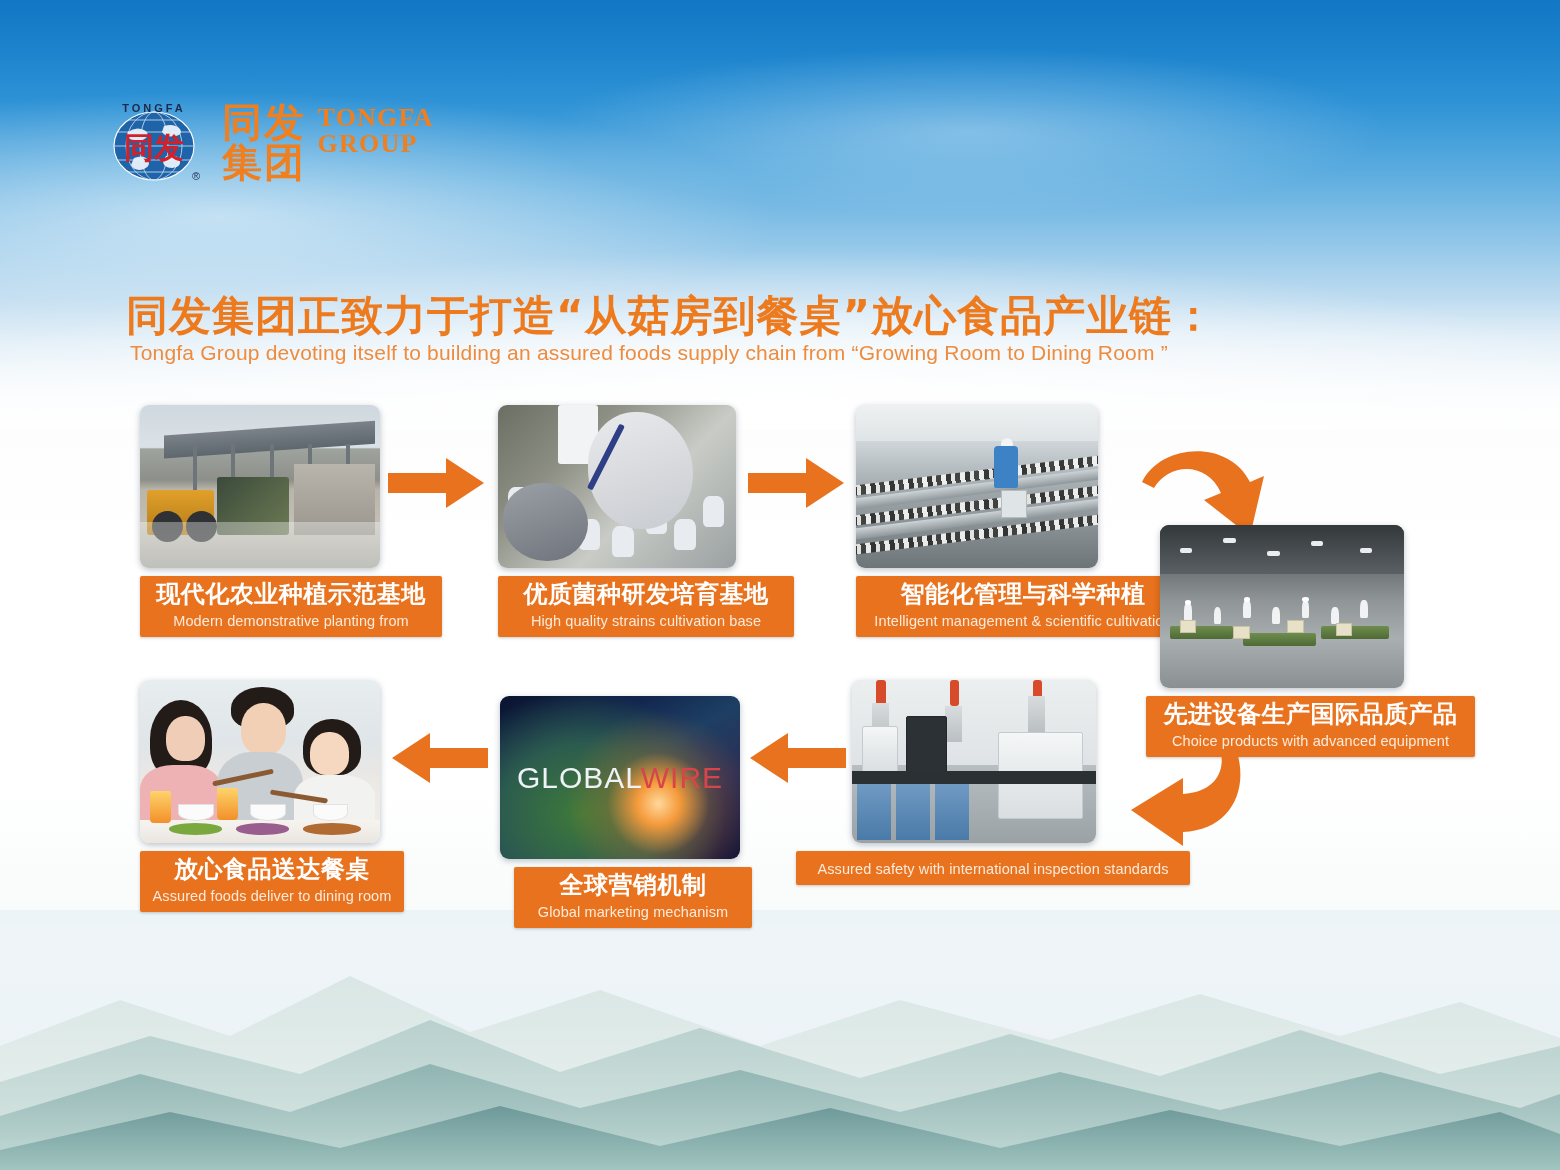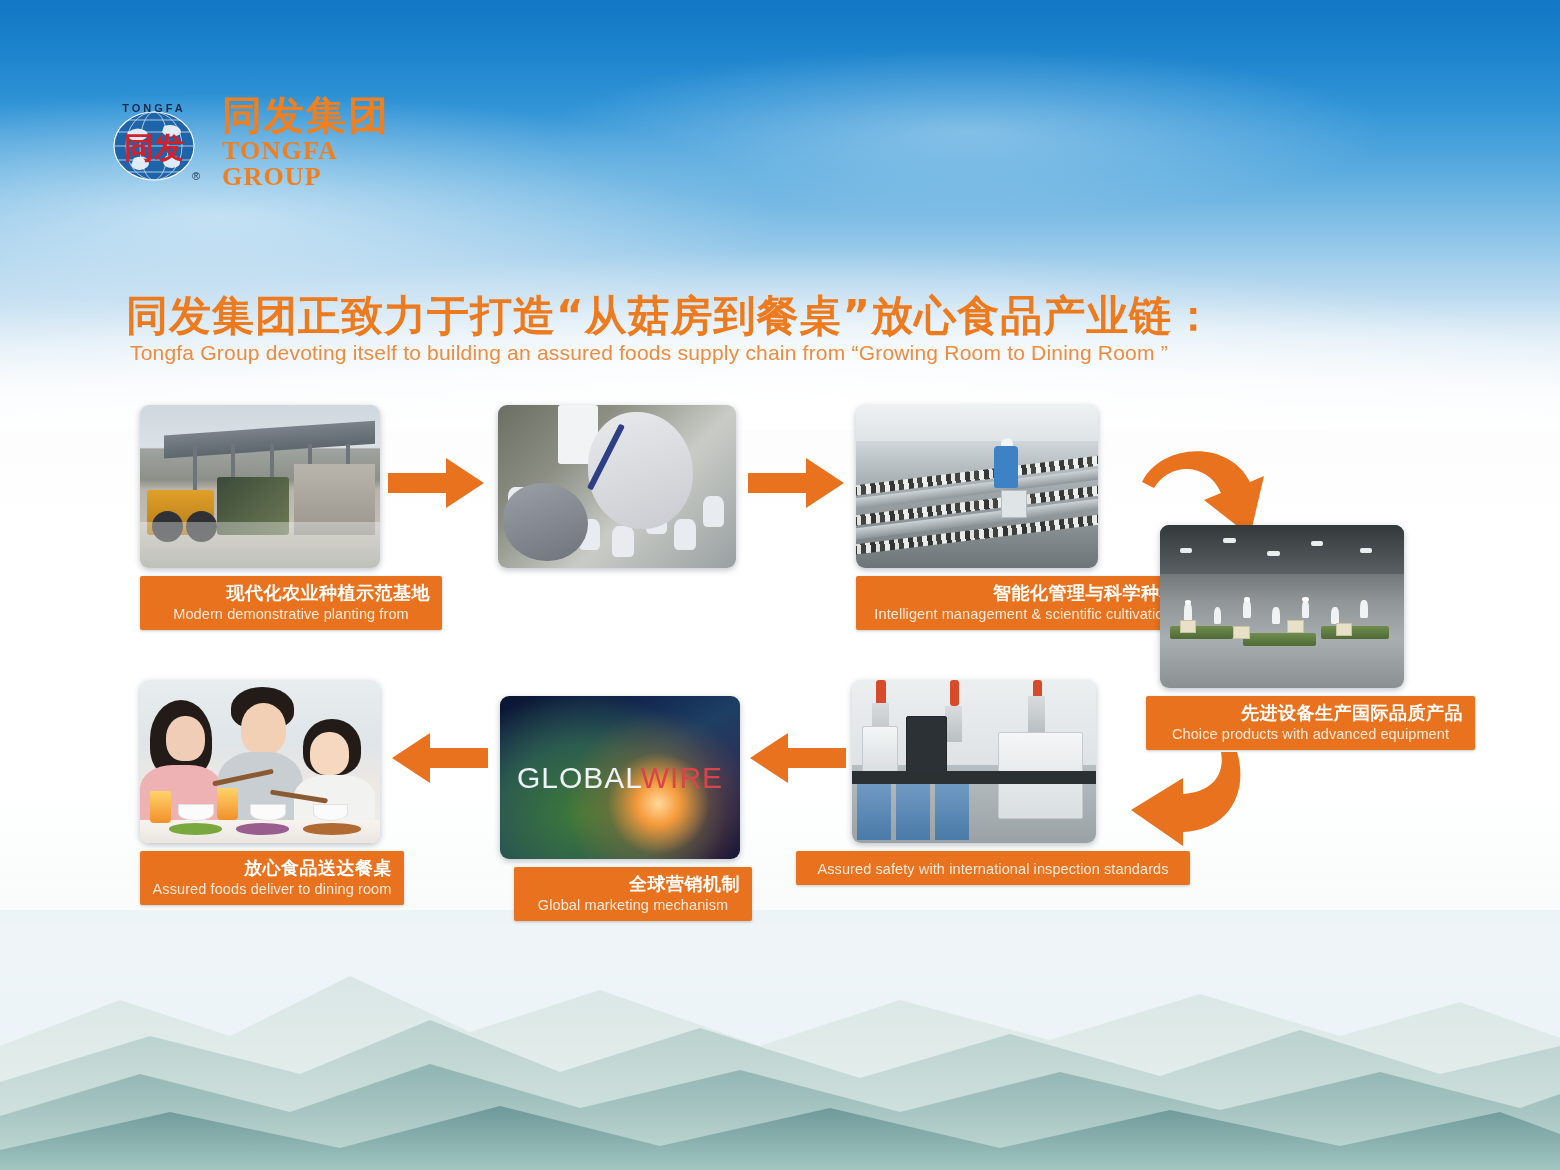--- a/index.html
+++ b/index.html
@@ -45,21 +45,21 @@
     background:linear-gradient(to bottom, rgba(255,255,255,0) 0%, rgba(255,255,255,.25) 30%, rgba(255,255,255,.05) 100%);
     pointer-events:none;
   }
 
   
   .logo{
     position:absolute;left:104px;top:96px;width:340px;height:92px;
     display:flex;align-items:center;gap:14px;
   }
   .logo-globe{position:relative;width:104px;height:92px;flex:0 0 auto;}
-  .logo-text{display:flex;flex-direction:column;justify-content:center;line-height:1;}
+  .logo-text{display:flex;flex-direction:row;justify-content:center;line-height:1;}
   .logo-cn{
     font-size:40px;font-weight:bold;color:#ef7f1f;letter-spacing:2px;
     font-family:"DejaVu Sans","Liberation Sans",sans-serif;
   }
   .logo-en{
     font-size:26px;font-weight:bold;color:#ef7f1f;letter-spacing:1.2px;
     margin-top:3px;font-family:"Liberation Serif",serif;
   }
 
   
@@ -82,23 +82,22 @@
     box-shadow:0 2px 6px rgba(20,40,60,.28);
     background:#c9d3da;
   }
   .photo .ph-inner{position:absolute;inset:0;}
   .cap{
     background:#e8721d;color:#fff;border-radius:2px;
     padding:7px 12px 8px 12px;text-align:center;line-height:1.12;
     box-shadow:0 1px 3px rgba(30,40,50,.25);
   }
   .cap .cn{
-    display:block;font-size:18px;font-weight:bold;letter-spacing:.5px;
-    font-family:Liberation Sans, sans-serif;
-    text-align:right;
+    display:block;font-size:24px;font-weight:bold;letter-spacing:.5px;
+    font-family:Liberation Mono, monospace;
   }
   .cap .en{
     display:block;font-size:14.5px;margin-top:3px;letter-spacing:.1px;color:#fdeadb;
     font-family:"Liberation Sans",sans-serif;
   }
 
   
   .arrow{position:absolute;}
   .curve{position:absolute;}
 
@@ -316,20 +315,24 @@
         <div class="bottle" style="left:34%;top:70%;"></div>
         <div class="bottle" style="left:48%;top:74%;"></div>
         <div class="bottle" style="left:62%;top:60%;"></div>
         <div class="bottle" style="left:74%;top:70%;"></div>
         <div class="bottle" style="left:86%;top:56%;"></div>
         <div class="hand1"></div>
         <div class="needle"></div>
         <div class="hand2"></div>
       </div>
     </div>
+    <div class="cap" style="width:272px;margin-top:8px;">
+      <span class="cn">优质菌种研发培育基地</span>
+      <span class="en">High quality strains cultivation base</span>
+    </div>
   </div>
 
   <div class="arrow" style="left:748px;top:455px;">
     <svg width="98" height="56" viewBox="0 0 98 56">
       <path d="M0,18 H58 V3 L96,28 L58,53 V38 H0 Z" fill="#e8721d"></path>
     </svg>
   </div>
 
   <div class="node" style="left:856px;top:405px;">
     <div class="photo ph-grow" style="width:242px;height:163px;">

